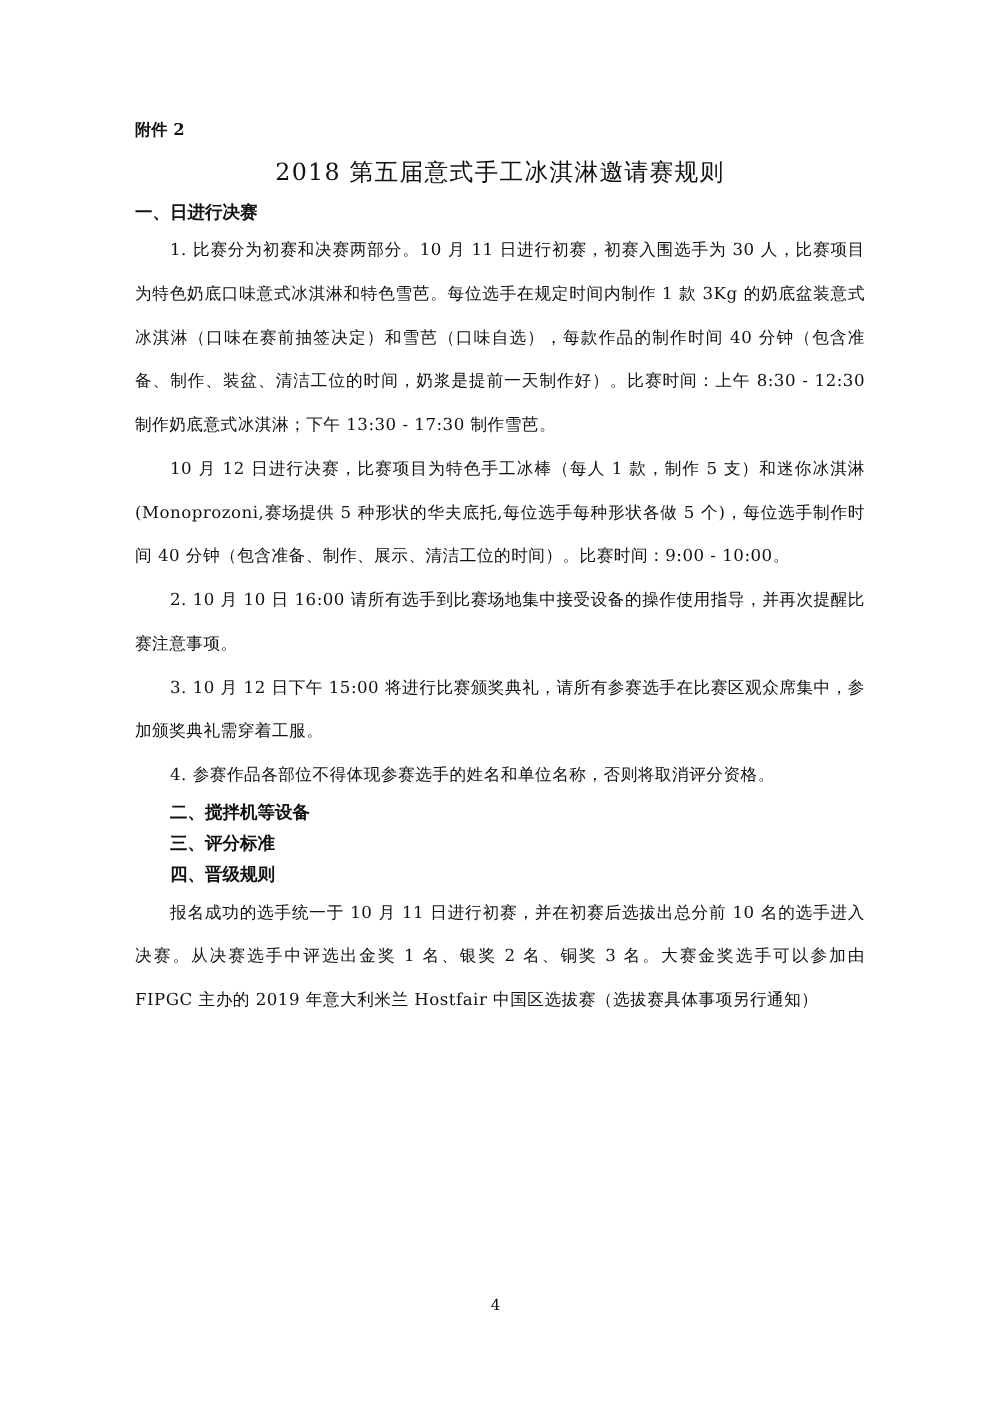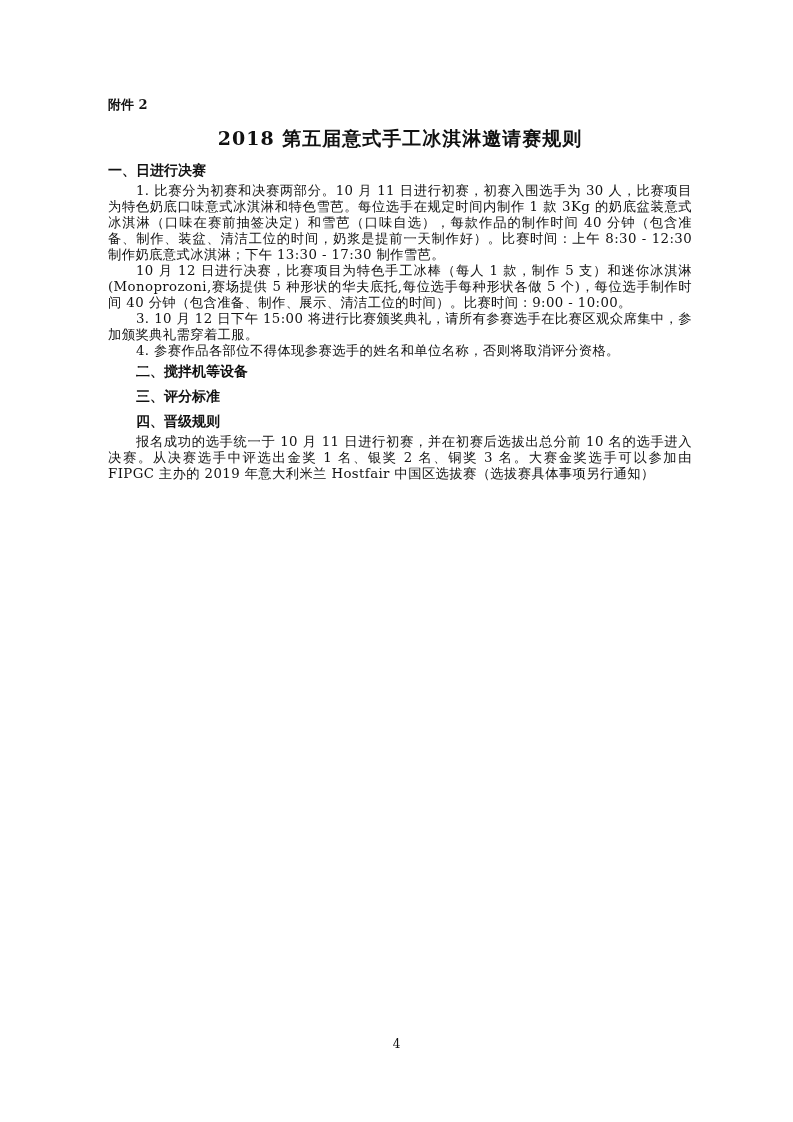--- a/index.html
+++ b/index.html
@@ -1,35 +1,36 @@
 <!DOCTYPE html>
 <html><head>
 <meta charset="utf-8">
 <style>
   html, body { margin: 0; padding: 0; background: #ffffff; }
   body { width: 793px; height: 1122px; position: relative; overflow: hidden;
          font-family: "DejaVu Serif", "Liberation Serif", serif; color: #111; }
   .page { position: absolute; left: 108px; top: 94px; width: 584px; }
   .attach { font-size: 13px; font-weight: bold; height: 22px; line-height: 22px; margin-bottom: 8px; }
-  .title { text-align: center; font-size: 19px; font-weight: bold; line-height: 28px; margin-bottom: 6px; letter-spacing: 1px; }
+  .title { text-align: center; font-size: 19px; font-weight: normal; line-height: 28px; margin-bottom: 6px; letter-spacing: 1px; }
   .h1 { font-size: 14px; font-weight: bold; line-height: 25px; }
   .h2 { font-size: 14px; font-weight: bold; line-height: 25px; text-indent: 28px; }
-  .p { font-size: 13.3px; line-height: 16px; text-indent: 28px; text-align: justify; letter-spacing: 0.4px; }
+  .p { font-size: 13.3px; line-height: 35px; text-indent: 28px; text-align: justify; letter-spacing: 0.4px; }
   .pagenum { position: absolute; left: 0; width: 793px; top: 1037px; text-align: center; font-size: 12px; }
 </style>
 </head>
 <body>
 
 <div class="page">
   <div class="attach">附件 2</div>
   <div class="title">2018 第五届意式手工冰淇淋邀请赛规则</div>
 
   <div class="h1">一、日进行决赛</div>
   <div class="p">1. 比赛分为初赛和决赛两部分。10 月 11 日进行初赛，初赛入围选手为 30 人，比赛项目为特色奶底口味意式冰淇淋和特色雪芭。每位选手在规定时间内制作 1 款 3Kg 的奶底盆装意式冰淇淋（口味在赛前抽签决定）和雪芭（口味自选），每款作品的制作时间 40 分钟（包含准备、制作、装盆、清洁工位的时间，奶浆是提前一天制作好）。比赛时间：上午 8:30 - 12:30 制作奶底意式冰淇淋；下午 13:30 - 17:30 制作雪芭。</div>
   <div class="p">10 月 12 日进行决赛，比赛项目为特色手工冰棒（每人 1 款，制作 5 支）和迷你冰淇淋(Monoprozoni,赛场提供 5 种形状的华夫底托,每位选手每种形状各做 5 个)，每位选手制作时间 40 分钟（包含准备、制作、展示、清洁工位的时间）。比赛时间：9:00 - 10:00。</div>
+  <div class="p">2. 10 月 10 日 16:00 请所有选手到比赛场地集中接受设备的操作使用指导，并再次提醒比赛注意事项。</div>
   <div class="p">3. 10 月 12 日下午 15:00 将进行比赛颁奖典礼，请所有参赛选手在比赛区观众席集中，参加颁奖典礼需穿着工服。</div>
   <div class="p">4. 参赛作品各部位不得体现参赛选手的姓名和单位名称，否则将取消评分资格。</div>
 
   <div class="h2">二、搅拌机等设备</div>
 
   <div class="h2">三、评分标准</div>
 
   <div class="h2">四、晋级规则</div>
   <div class="p">报名成功的选手统一于 10 月 11 日进行初赛，并在初赛后选拔出总分前 10 名的选手进入决赛。从决赛选手中评选出金奖 1 名、银奖 2 名、铜奖 3 名。大赛金奖选手可以参加由 FIPGC 主办的 2019 年意大利米兰 Hostfair 中国区选拔赛（选拔赛具体事项另行通知）</div>
 </div>

